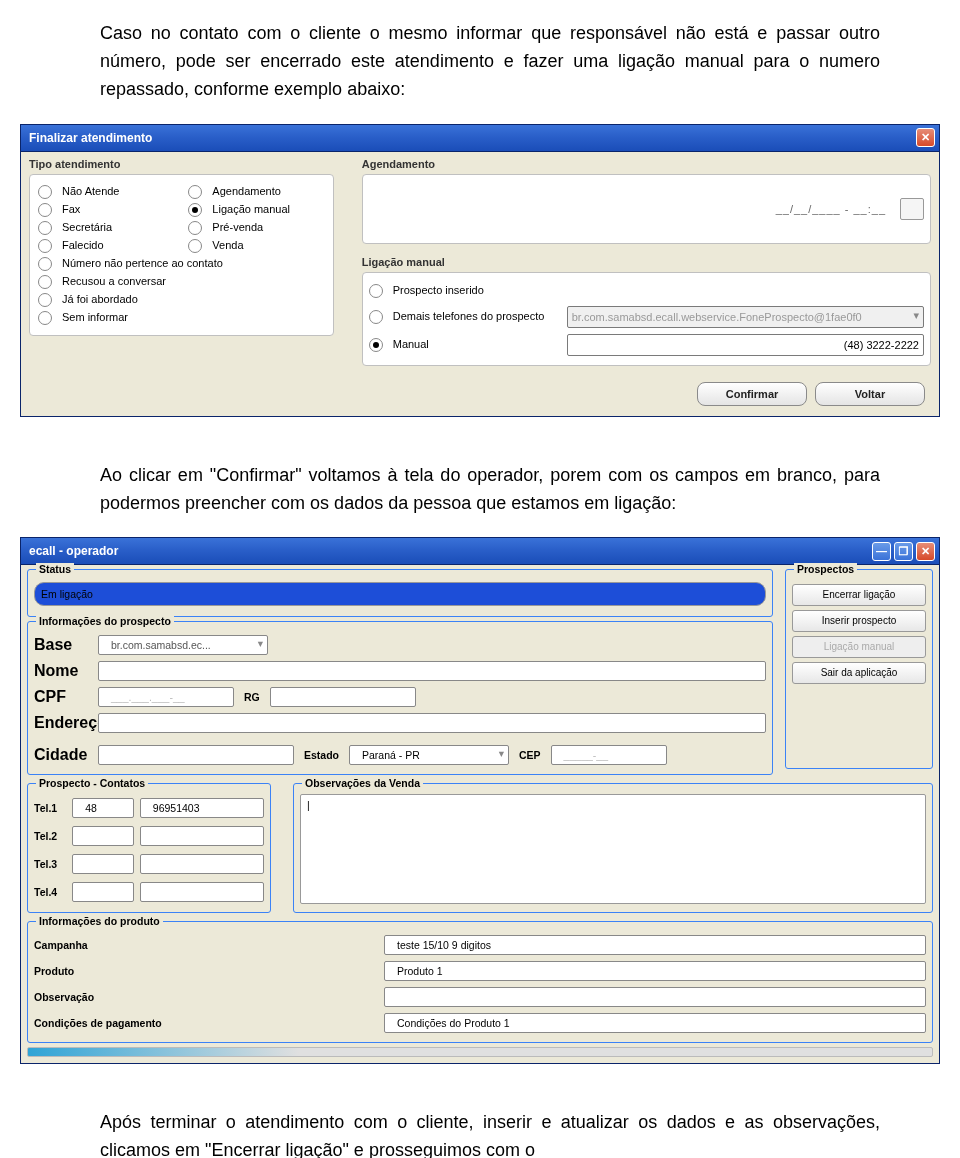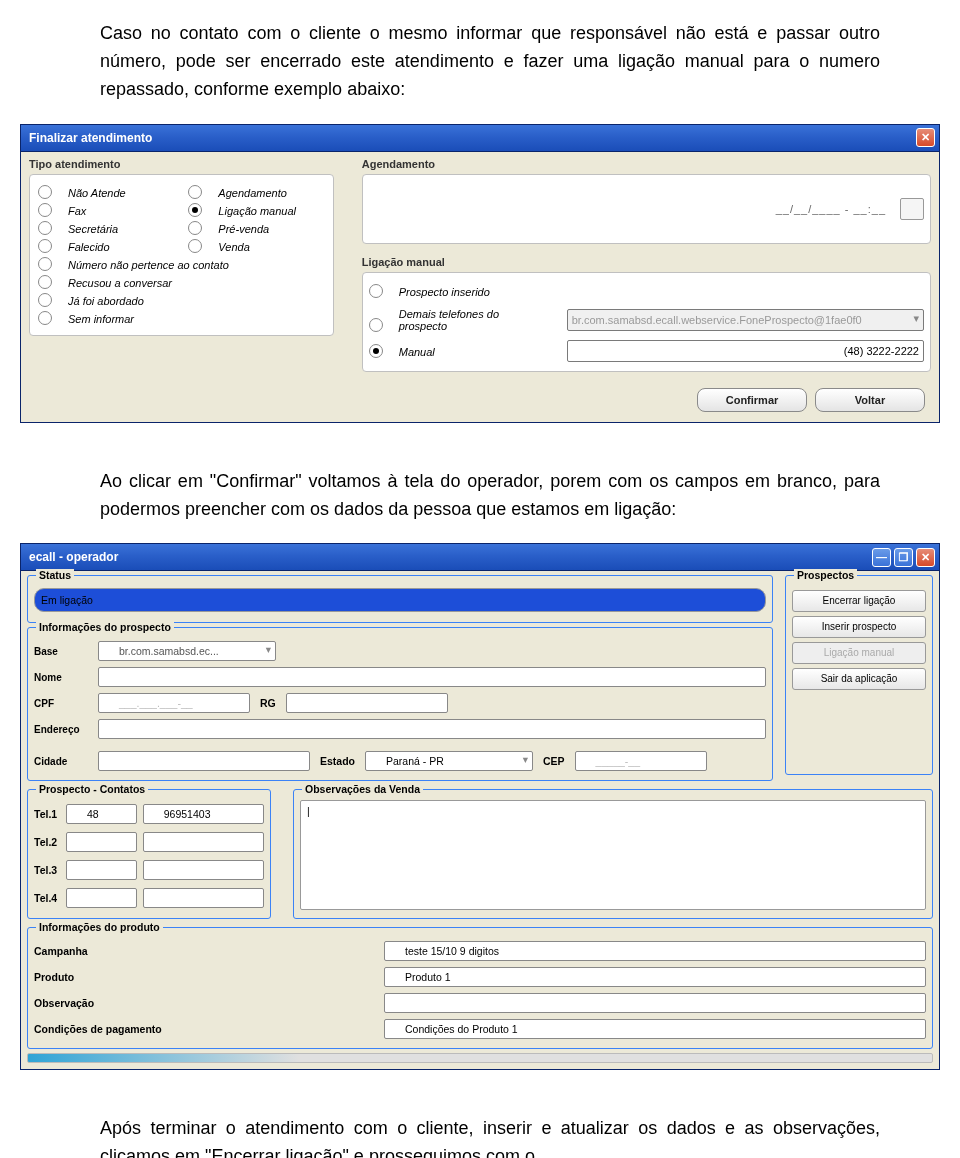--- a/index.html
+++ b/index.html
@@ -57,24 +57,23 @@
     background: #fff;
     border: 1px solid #c0c0c0;
     border-radius: 4px;
     margin: 2px 8px 6px 8px;
     padding: 6px;
   }
   .cols { display: flex; }
   .col-left { flex: 1; min-width: 310px; }
   .col-right { flex: 1.8; padding-left: 20px; }
   .radio-row {
-    display: flex; align-items: flex-end;
+    display: flex; align-items: flex-start;
     padding: 2px 0;
-    gap: 16px;
-    font-style: italic;
+    gap: 10px;
   }
   .radio {
     width: 12px; height: 12px;
     border: 1px solid #888;
     border-radius: 50%;
     background: #fff;
     display: inline-flex;
     align-items: center; justify-content: center;
     flex: 0 0 auto;
   }
@@ -200,25 +199,25 @@
     font-size: 10px;
     text-align: center;
     line-height: 20px;
   }
   .side-btn.disabled { color: #aaa; background: #eee; }
   .frm-row {
     display: flex; align-items: center;
     padding: 3px 0;
     gap: 6px;
   }
-  .lbl { width: 58px; font-weight: bold; text-align: left; font-size: 10px; }
+  .lbl { width: 58px; font-weight: bold; text-align: left; font-size: 16px; }
   .lbl-sm { font-weight: bold; font-size: 10.5px; padding: 0 4px; }
   .tb {
     height: 18px; border: 1px solid #888; background: #fff;
-    border-radius: 2px; font-size: 10.5px; padding: 0 20px;
+    border-radius: 2px; font-size: 10.5px; padding: 0 12px;
     display: flex; align-items: center; color: #555;
     overflow: hidden; white-space: nowrap;
   }
   .tb.select { position: relative; padding-right: 16px; }
   .tb.select::after { content: "▾"; position: absolute; right: 4px; top: 1px; color: #888; }
   .info-mid { display: flex; gap: 10px; margin: 0 6px; }
   .contatos { width: 230px; }
   .obsarea {
     flex: 1;
   }

